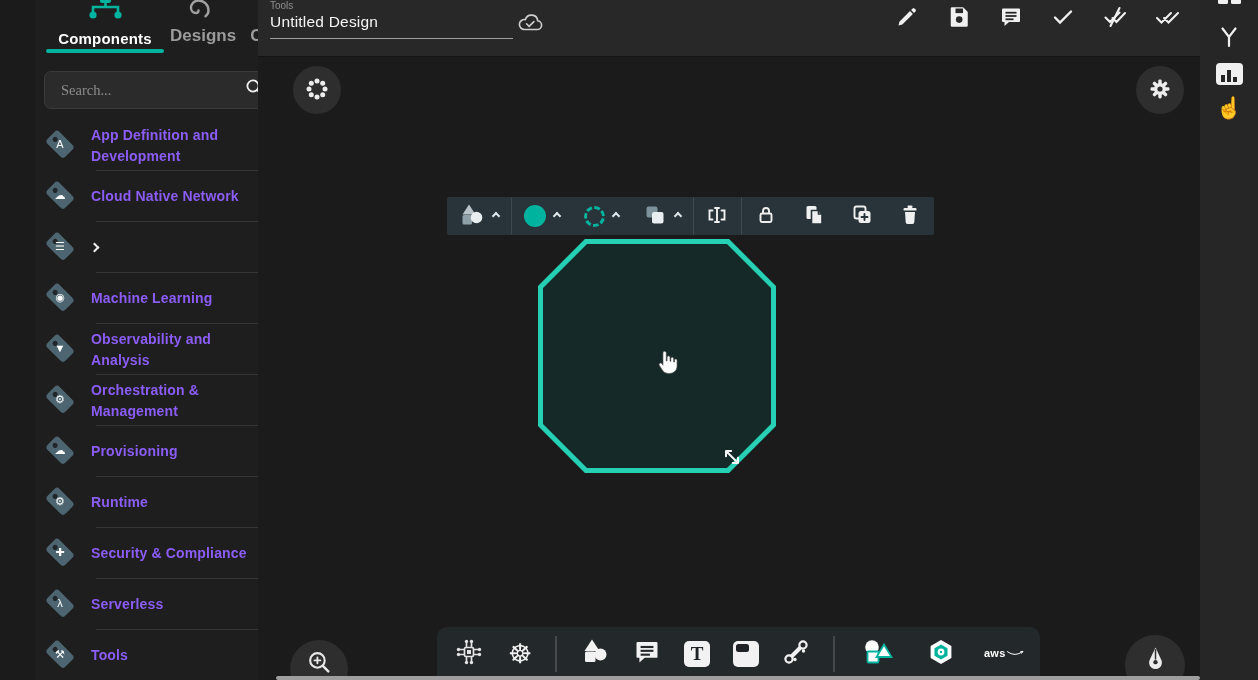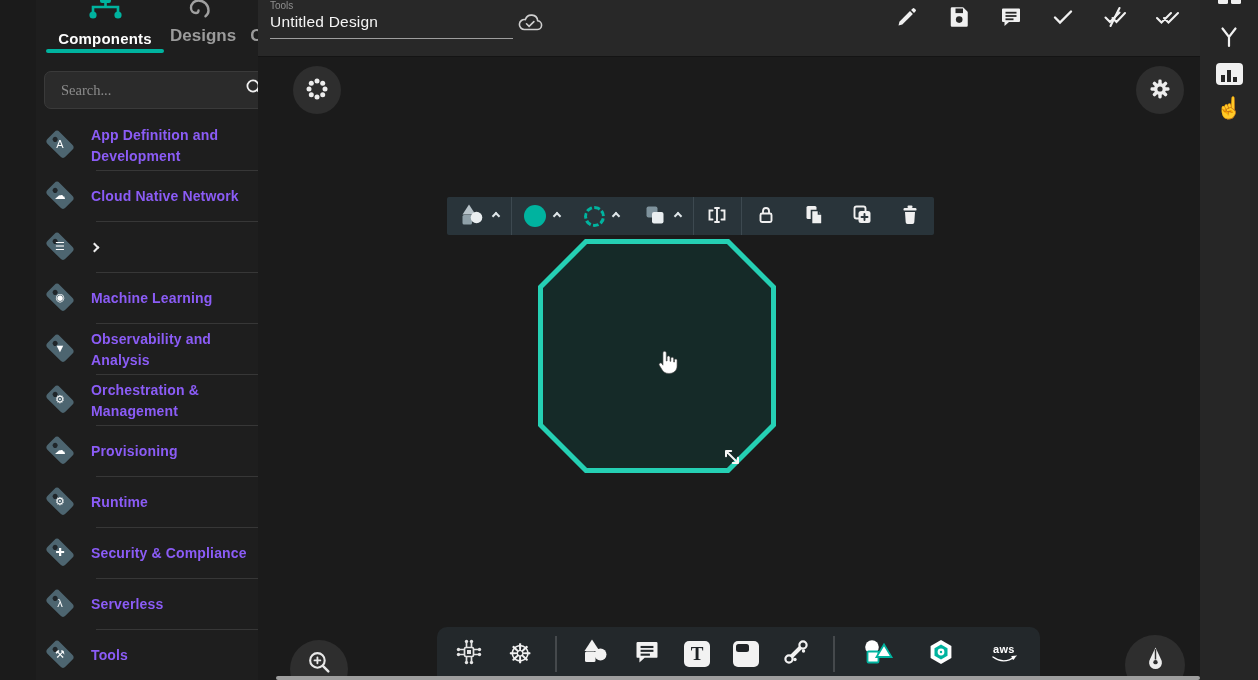--- a/index.html
+++ b/index.html
@@ -114,21 +114,21 @@
   .bdiv { width:1.5px; height:36px; background:#45494c; }
   .text-tool { width:26px; height:26px; background:#f2f2f2; border-radius:5px;
       display:flex; align-items:center; justify-content:center; }
   .text-tool span { font-family:"Liberation Serif",serif; font-weight:700;
       font-size:19px; color:#1f2326; line-height:20px; }
   .note-tool { position:relative; width:26px; height:26px; background:#f2f2f2;
       border-radius:5px; }
   .note-tool i { position:absolute; left:3px; top:3px; width:13px; height:8px;
       background:#1f2326; border-radius:2.5px; }
   .teal-btn { width:40px; height:40px; border-radius:50%; background:#00B39F; }
-  .aws-btn { display:flex; flex-direction:column; align-items:center;
+  .aws-btn { display:flex; align-items:center;
       justify-content:center; }
   .aws-btn span { color:#fff; font-size:11px; font-weight:700; letter-spacing:.3px;
       line-height:11px; }
   .hscroll { position:absolute; left:18px; width:924px; height:4px; top:619px;
       background:#9e9e9e; border-radius:2px; z-index:6; cursor:pointer; }
 </style>
 </head>
 <body>
 
 <div class="stage">

